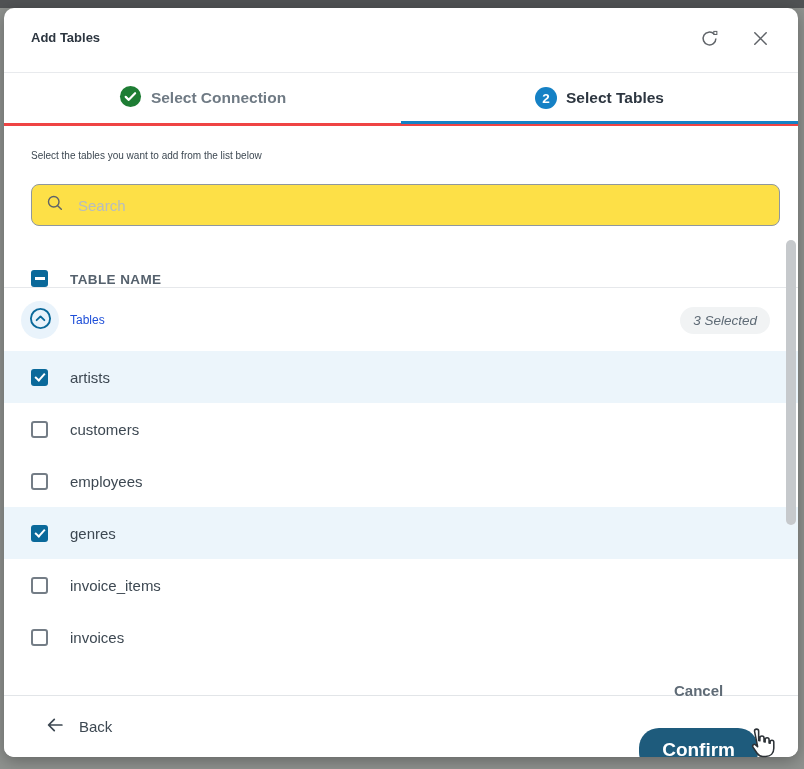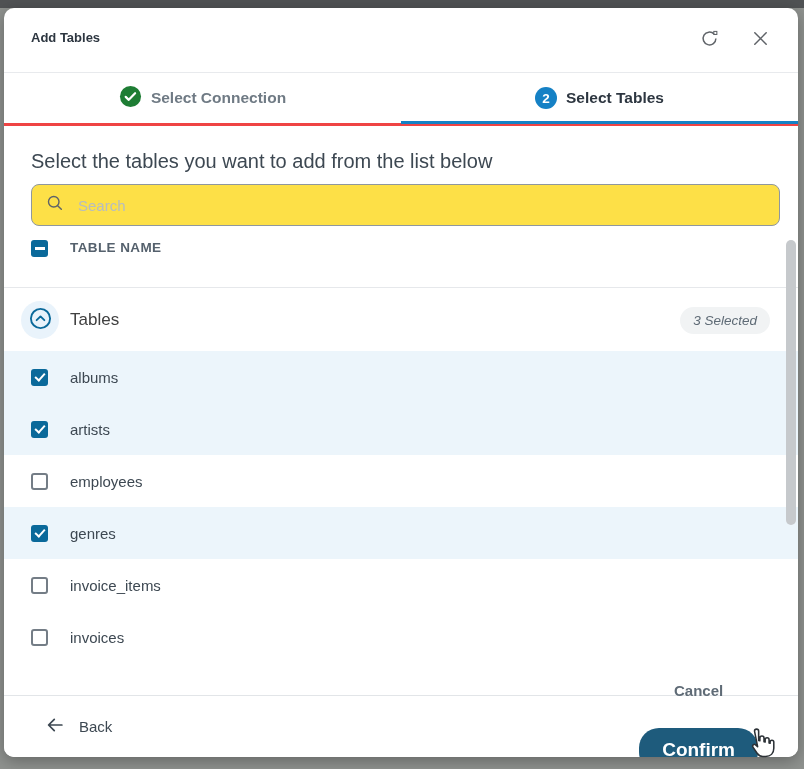--- a/index.html
+++ b/index.html
@@ -23,37 +23,37 @@
   .tabs{position:absolute;top:64px;left:0;right:0;height:50px;display:flex;
         border-top:1px solid #e8eaed;border-bottom:3px solid #ef4444;box-sizing:content-box;}
   .tab{flex:1;display:flex;align-items:center;justify-content:center;gap:9px;position:relative;
        font-size:15.5px;font-weight:700;cursor:pointer;}
   .tab-completed{color:#6f7a84;}
   .tab-active{color:#2d3640;}
   .tab-underline{position:absolute;left:0;right:0;bottom:-1px;height:3px;background:var(--accent,#1581c5);}
   .step-num{width:22px;height:22px;border-radius:50%;background:var(--accent,#1581c5);color:#fff;
             display:flex;align-items:center;justify-content:center;font-size:13.5px;font-weight:700;}
   
-  .instruction{position:absolute;left:27px;top:142px;font-size:20px;color:#3d4852;}
+  .instruction{position:absolute;left:27px;top:142px;font-size:10px;color:#3d4852;}
   .search-box{position:absolute;left:27px;top:176px;width:749px;height:42px;box-sizing:border-box;
               border:1px solid #8f979e;border-radius:8px;display:flex;align-items:center;
               gap:11px;padding:0 13px;background:#fde047;}
   .search-box input{border:none;outline:none;flex:1;font-size:15px;color:#3d4852;
                     font-family:"Liberation Sans", sans-serif;background:transparent;}
   .search-box input::placeholder{color:#b6bcc2;}
   
-  .table-header{position:absolute;left:0;right:0;top:232px;height:48px;display:flex;align-items:flex-start;
+  .table-header{position:absolute;left:0;right:0;top:232px;height:48px;display:flex;align-items:flex-end;
                 padding-left:27px;border-bottom:1px solid #e6e8eb;box-sizing:border-box;}
   .table-header-label{margin-left:22px;font-size:13.5px;font-weight:700;color:#55616d;letter-spacing:.4px;}
   
   .list{position:absolute;left:0;right:0;top:281px;height:406px;overflow:hidden;}
   .group-row{height:62px;display:flex;align-items:center;padding:0 28px 0 17px;}
   .group-icon-halo{width:38px;height:38px;border-radius:50%;background:#e9f3fb;
                    display:flex;align-items:center;justify-content:center;cursor:pointer;flex:none;}
-  .group-label{margin-left:11px;font-size:17px;color:#404040;}
+  .group-label{margin-left:11px;font-size:12px;color:#1d4ed8;}
   .badge{margin-left:auto;background:#f1f3f4;color:#5f6b76;font-size:13.5px;
          padding:6px 13px;border-radius:15px;white-space:nowrap;font-style:italic;}
   .row{height:52px;display:flex;align-items:center;padding-left:27px;cursor:pointer;}
   .row.checked{background:var(--selrow,#ecf5fb);}
   .row-label{margin-left:22px;font-size:15px;color:#3d4852;}
   
   .checkbox{width:17px;height:17px;border-radius:3px;box-sizing:border-box;position:relative;
             flex:none;cursor:pointer;}
   .cb-unchecked{border:2px solid #747d86;background:#fff;}
   .cb-checked{background:var(--selblue,#0a699a);}
@@ -143,30 +143,30 @@
           <svg viewBox="0 0 24 24" width="25" height="25">
             <circle cx="12" cy="12" r="9.2" fill="none" stroke="#0a699a" stroke-width="1.8"></circle>
             <path d="M8.3 13.6 L12 10 L15.7 13.6" fill="none" stroke="#0a699a" stroke-width="1.8" stroke-linecap="round" stroke-linejoin="round"></path>
           </svg>
         </span>
       </span>
       <span class="group-label">Tables</span>
       <span class="badge">3 Selected</span>
     </div>
     <div id="table-rows">
-  <div class="row checked">
-    <span class="checkbox cb-checked"></span>
-    <span class="row-label">albums</span>
-  </div>
 
   <div class="row checked">
     <span class="checkbox cb-checked"></span>
     <span class="row-label">artists</span>
   </div>
 
+  <div class="row">
+    <span class="checkbox cb-unchecked"></span>
+    <span class="row-label">customers</span>
+  </div>
 
   <div class="row">
     <span class="checkbox cb-unchecked"></span>
     <span class="row-label">employees</span>
   </div>
 
   <div class="row checked">
     <span class="checkbox cb-checked"></span>
     <span class="row-label">genres</span>
   </div>

